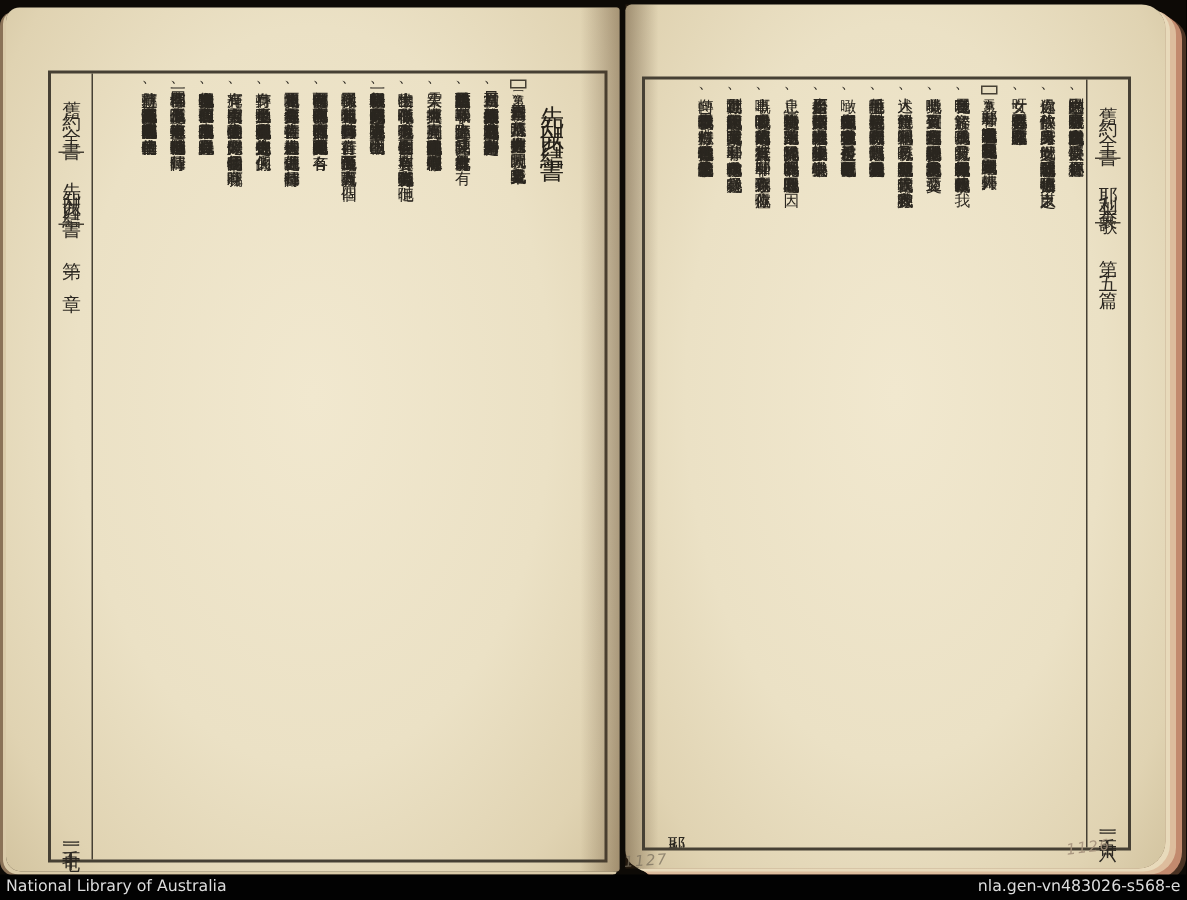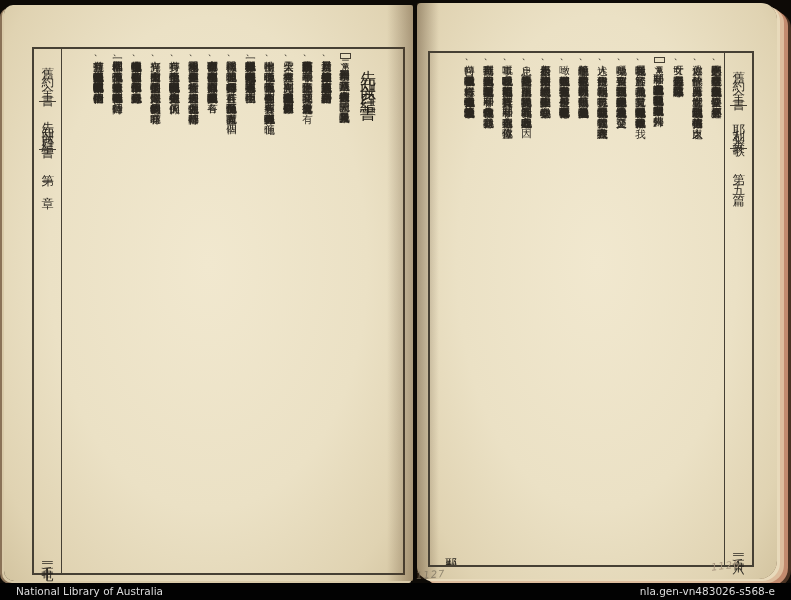--- a/index.html
+++ b/index.html
@@ -39,21 +39,21 @@
   .col-title{width:25px;font-size:16px;letter-spacing:7px;padding-top:4px;color:#242019;}
   .col-end{text-align:end;font-size:11.5px;letter-spacing:2px;}
   .chbox{display:inline-block;border:1px solid #464034;font-size:7.5px;letter-spacing:0;
         padding:2px 1px;margin-bottom:3px;line-height:1;background:#e7ddc0;color:#1e1a14;}
   
   .pencil{position:absolute;font-size:10px;font-style:italic;letter-spacing:1px;}
   .pencil-l{left:416px;top:569px;color:#7a705e;opacity:.75;transform:rotate(-4deg);}
   .pencil-r{left:711px;top:560px;color:#a5927c;opacity:.9;transform:rotate(-7deg);}
   
   .footerbar{position:absolute;left:0;right:0;bottom:0;height:17px;background:#020202;
-        display:flex;justify-content:space-between;align-items:center;padding:0 16px;
+        display:flex;justify-content:space-between;align-items:center;padding:0 4px;
         box-sizing:border-box;}
   .footerbar span{font-size:10.5px;color:#dcdcdc;line-height:1;}
 </style>
 </head>
 <body>
 
 <div class="stage">
 
   <div class="page page-left">
     <div class="tblock tb-left">

